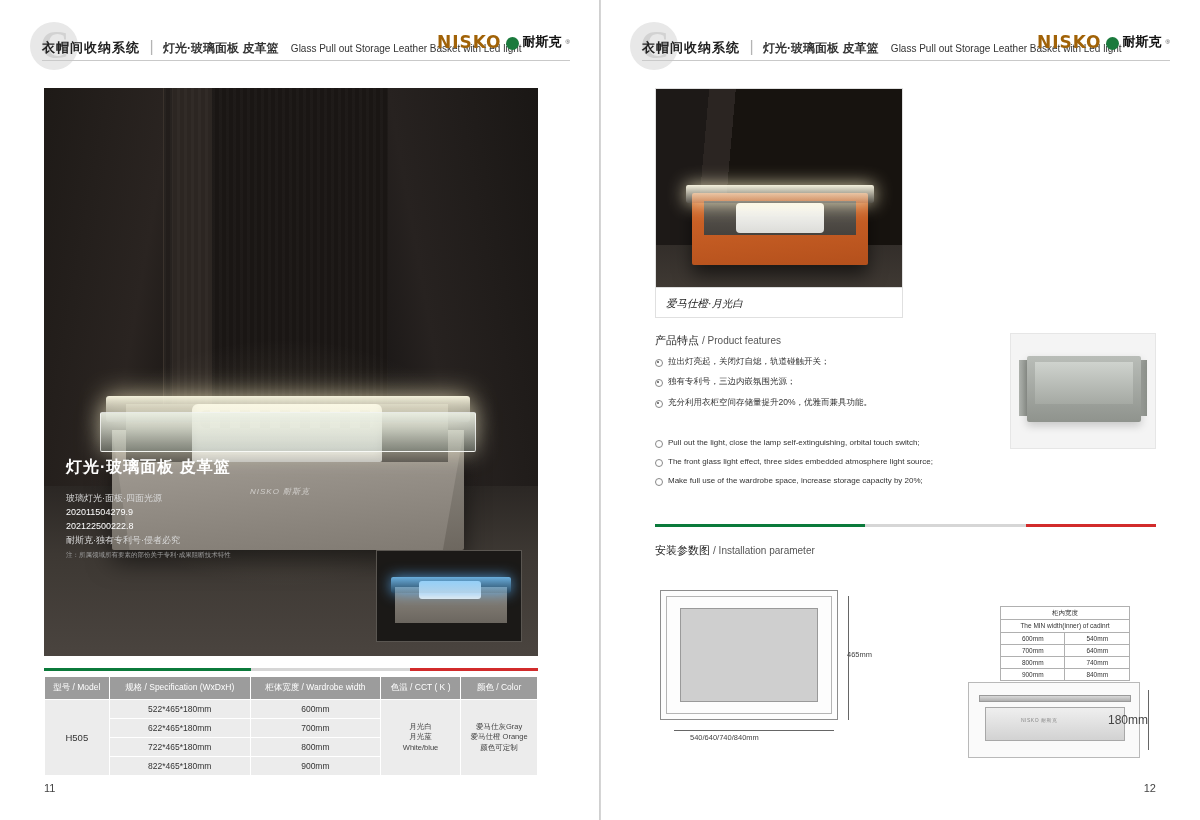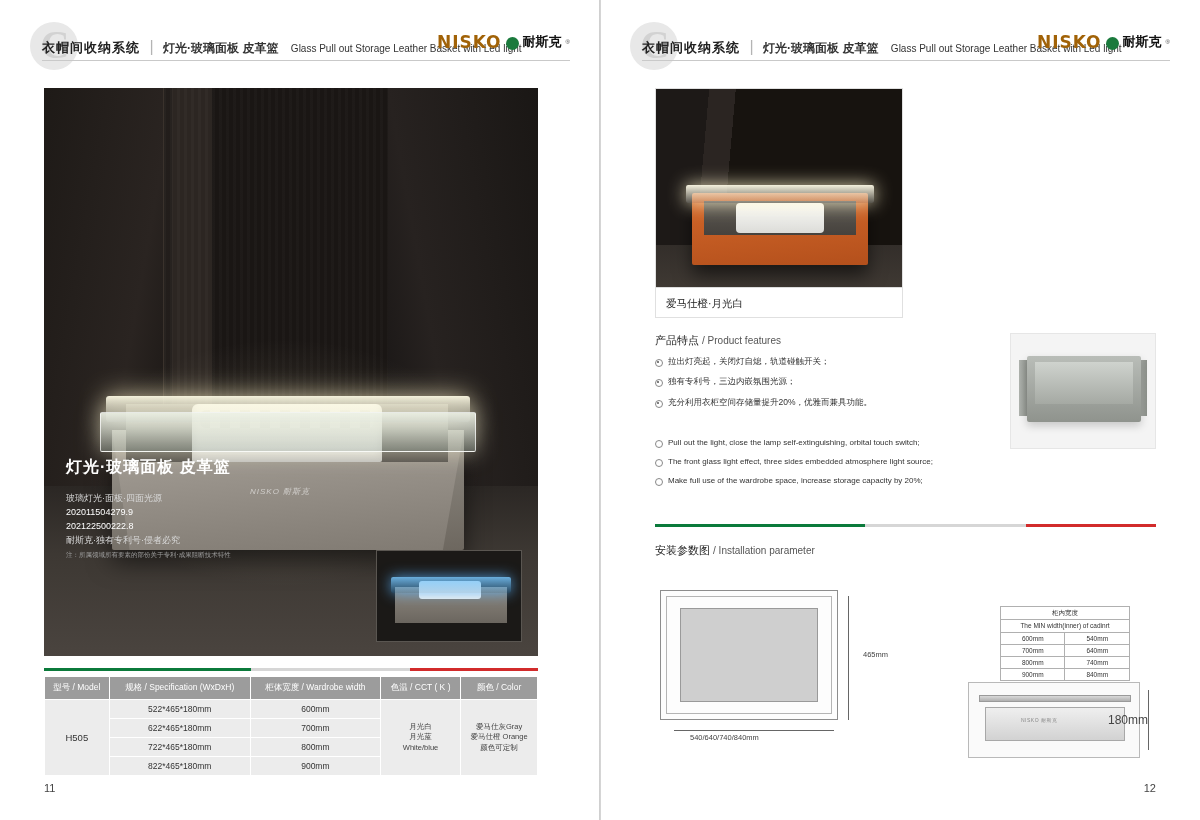--- a/index.html
+++ b/index.html
@@ -312,20 +312,21 @@
   .pageno.right { right: 44px; }
 
   
   .photo {
     position: absolute;
     top: 88px;
     width: 248px; height: 230px;
     background: #84cc16;
     overflow: hidden;
     border: 0;
+    font-style: italic;
   }
   .photo.p1 { left: 655px; }
   .photo.p2 { left: 905px; }
   .ph-wall {
     position: absolute; inset: 0;
     background: linear-gradient(95deg, #1d1917 0 20%, #2b2522 20% 30%, #17130f 30% 100%);
   }
   .ph-floor {
     position: absolute; left: 0; bottom: 0; width: 100%; height: 72px;
     background: linear-gradient(180deg, #332e2a, #474039);
@@ -519,21 +520,21 @@
     color: #444;
   }
   .dim-v {
     position: absolute;
     left: 188px; top: 6px;
     height: 124px;
     border-left: 1px solid #666;
   }
   .dim-v-label {
     position: absolute;
-    left: 203px; top: 60px;
+    left: 187px; top: 60px;
     font-size: 7.5px;
     color: #444;
   }
 
   .wtable {
     position: absolute;
     left: 1000px; top: 606px;
     width: 130px;
     border-collapse: collapse;
     font-size: 6.5px;

